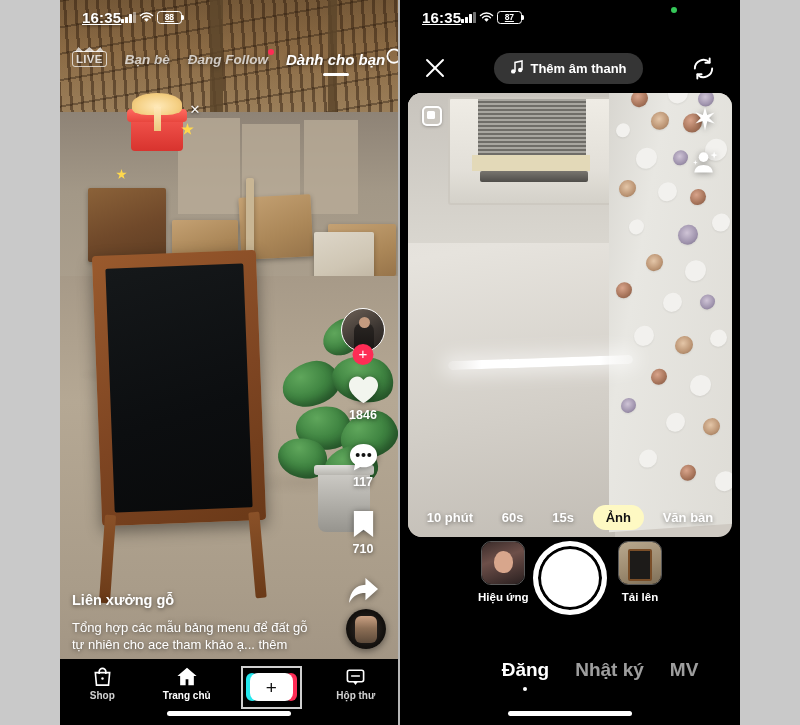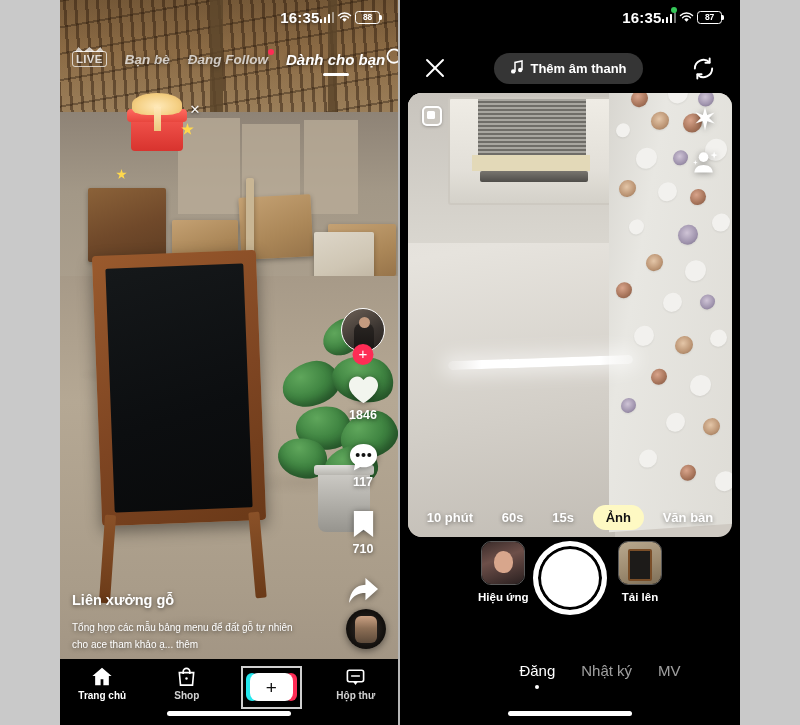--- a/index.html
+++ b/index.html
@@ -17,23 +17,24 @@
     overflow: hidden; background: #000;
   }
   #phone-left  { left: 60px;  width: 338px; }
   #phone-right { left: 400px; width: 340px; }
 
   .screen { position: absolute; inset: 0; overflow: hidden; }
 
   
   .statusbar {
     position: absolute; top: 0; left: 0; right: 0; height: 34px;
-    display: flex; align-items: center; justify-content: flex-end;
+    display: flex; align-items: center; justify-content: flex-start;
     padding: 0 18px 0 22px; z-index: 40;
     color: #fff;
+    text-decoration: underline;
   }
   .clock { font-size: 15px; font-weight: bold; letter-spacing: .2px;
            text-shadow: 0 1px 3px rgba(0,0,0,.55); }
   .st-right { display: flex; align-items: center; gap: 3px; }
   .bars { display: flex; align-items: flex-end; gap: 1.5px; height: 11px; }
   .bars i { display: block; width: 2.5px; background: #fff; border-radius: .5px; }
   .bars i:nth-child(1){ height: 4px; }
   .bars i:nth-child(2){ height: 6px; }
   .bars i:nth-child(3){ height: 8.5px; }
   .bars i:nth-child(4){ height: 11px; background: rgba(255,255,255,.45); }
@@ -239,21 +240,21 @@
     text-shadow: 0 1px 4px rgba(0,0,0,.6);
   }
   .rail-item svg { filter: drop-shadow(0 1px 3px rgba(0,0,0,.45)); }
 
   
   .caption {
     position: absolute; left: 12px; bottom: 72px; width: 238px; z-index: 30;
     color: #fff; text-shadow: 0 1px 4px rgba(0,0,0,.55);
   }
   .cap-user { font-size: 14.5px; font-weight: bold; margin-bottom: 6px; }
-  .cap-text { font-size: 10px; line-height: 17px; font-weight: 400; margin-top: 11px; }
+  .cap-text { font-size: 13px; line-height: 17px; font-weight: 400; margin-top: 11px; }
   .disc {
     position: absolute; right: 12px; bottom: 76px; width: 40px; height: 40px;
     border-radius: 50%; z-index: 30; cursor: pointer;
     background: radial-gradient(circle at 50% 50%, #3a3330 0%, #15120f 62%, #090807 100%);
     box-shadow: 0 2px 7px rgba(0,0,0,.45);
     overflow: hidden;
   }
   .disc .d-img {
     position: absolute; left: 9px; top: 7px; width: 22px; height: 27px;
     background: linear-gradient(180deg,#caa183 0%, #8d6f56 45%, #5d4a3a 100%);
@@ -426,21 +427,21 @@
   }
 
   
   .cam-tabs {
     position: absolute; left: 0; right: 0; bottom: 38px; height: 34px;
     display: flex; align-items: center; justify-content: center; gap: 26px;
     padding-left: 60px; z-index: 25;
   }
   .cam-tab {
     position: relative; color: rgba(255,255,255,.62);
-    font-size: 15px; font-weight: normal; cursor: pointer; white-space: nowrap;
+    font-size: 19px; font-weight: bold; cursor: pointer; white-space: nowrap;
   }
   .cam-tab.active { color: #fff; }
   .cam-tab.active::after {
     content:""; position:absolute; left:50%; transform:translateX(-50%); bottom:-10px;
     width:4px; height:4px; border-radius:50%; background:#fff;
   }
   .divider {
     position: absolute; left: 398px; top: 0; width: 2px; height: 725px;
     background: #b6b6b6; z-index: 60;
   }
@@ -577,33 +578,33 @@
 
       <div class="caption">
         <div class="cap-user">Liên xưởng gỗ</div>
         <div class="cap-text">Tổng hợp các mẫu bảng menu để đất gỗ tự nhiên cho ace tham khảo ạ... thêm</div>
       </div>
       <div class="disc">
         <div class="d-img"></div>
       </div>
 
       <div class="tabbar">
-        <div class="tab">
-          <svg width="22" height="21" viewBox="0 0 24 23">
-              <path d="M12 2 1.5 11h3v10h6v-6.5h3V21h6V11h3L12 2Z" fill="#fff"></path>
-            </svg>
-          <div class="tlabel">Trang chủ</div>
-        </div>
         <div class="tab dim">
           <svg width="21" height="21" viewBox="0 0 22 22">
               <path d="M3.5 7h15l-1.2 13H4.7L3.5 7Z" fill="none" stroke="#fff" stroke-width="1.7"></path>
               <path d="M7.5 8.5V6a3.5 3.5 0 0 1 7 0v2.5" fill="none" stroke="#fff" stroke-width="1.7"></path>
               <circle cx="11" cy="13" r="1.3" fill="#fff"></circle>
             </svg>
           <div class="tlabel">Shop</div>
+        </div>
+        <div class="tab">
+          <svg width="22" height="21" viewBox="0 0 24 23">
+              <path d="M12 2 1.5 11h3v10h6v-6.5h3V21h6V11h3L12 2Z" fill="#fff"></path>
+            </svg>
+          <div class="tlabel">Trang chủ</div>
         </div>
         <div class="tab">
           <div class="create-wrap">
             <div class="create">+</div>
           </div>
         </div>
         <div class="tab dim">
           <svg width="21" height="21" viewBox="0 0 22 22">
               <rect x="2.5" y="4.5" width="17" height="12" rx="2" fill="none" stroke="#fff" stroke-width="1.7"></rect>
               <line x1="7" y1="10.5" x2="15" y2="10.5" stroke="#fff" stroke-width="1.7" stroke-linecap="round"></line>

